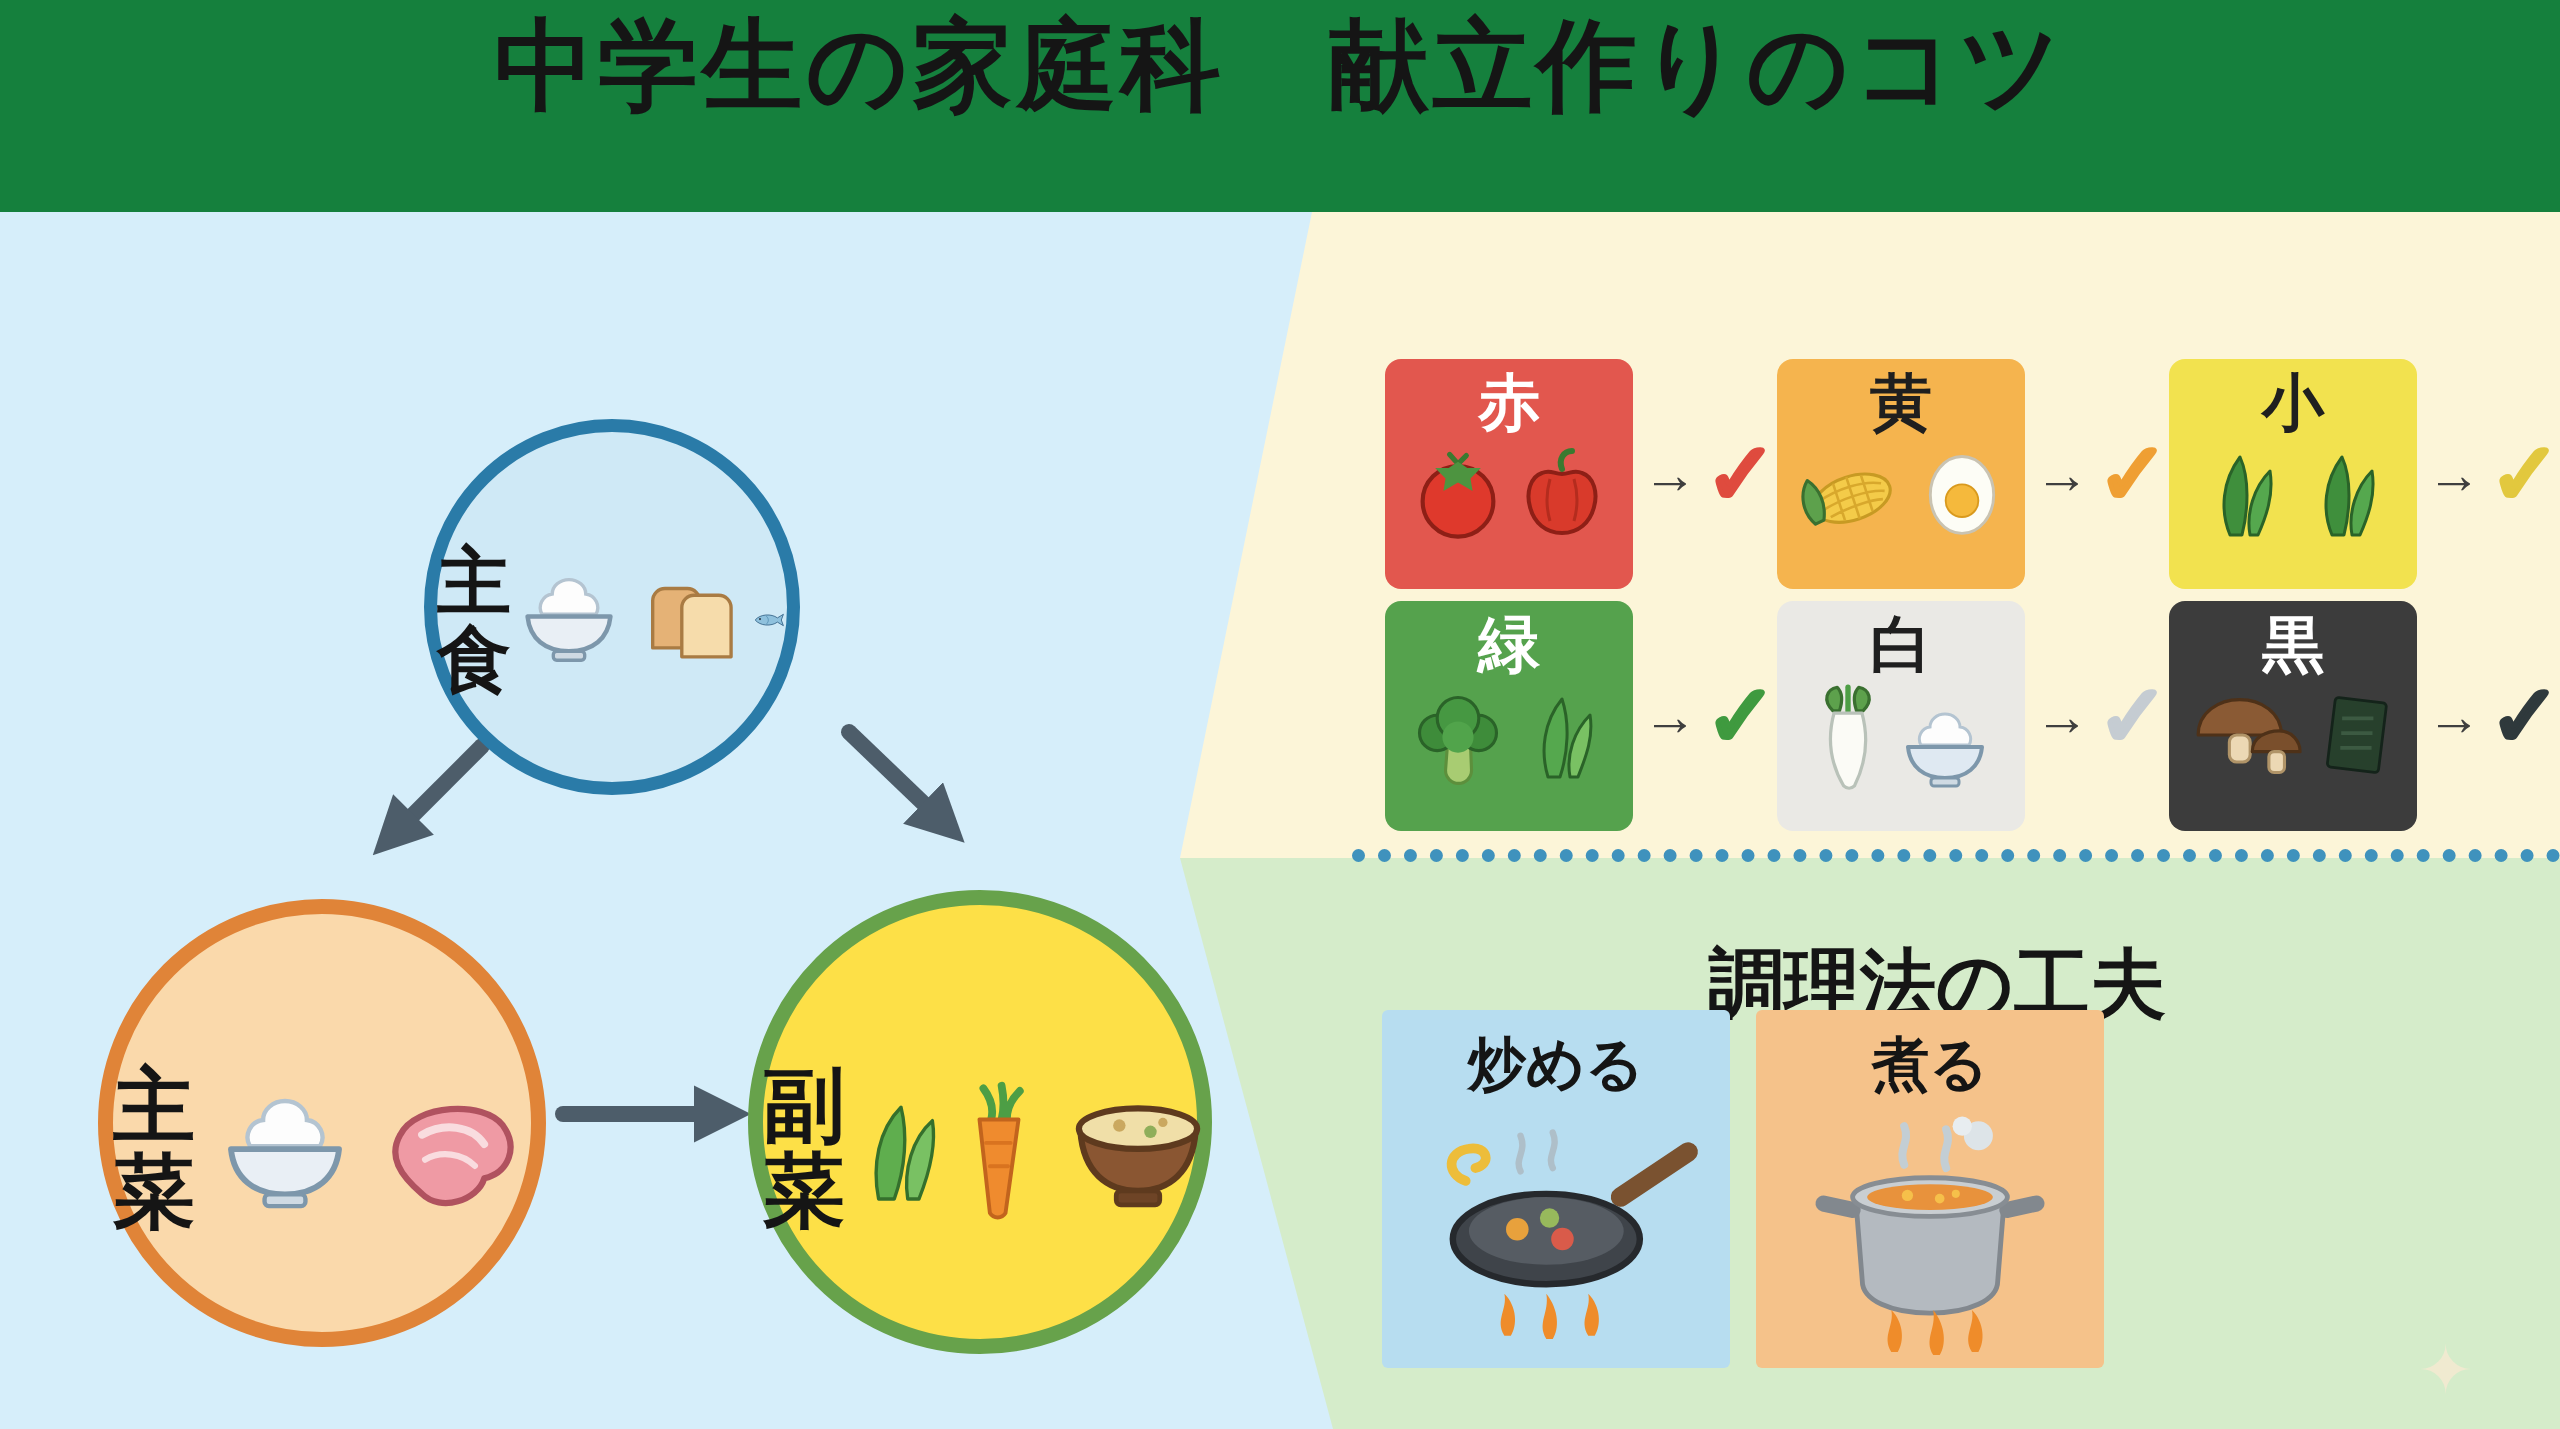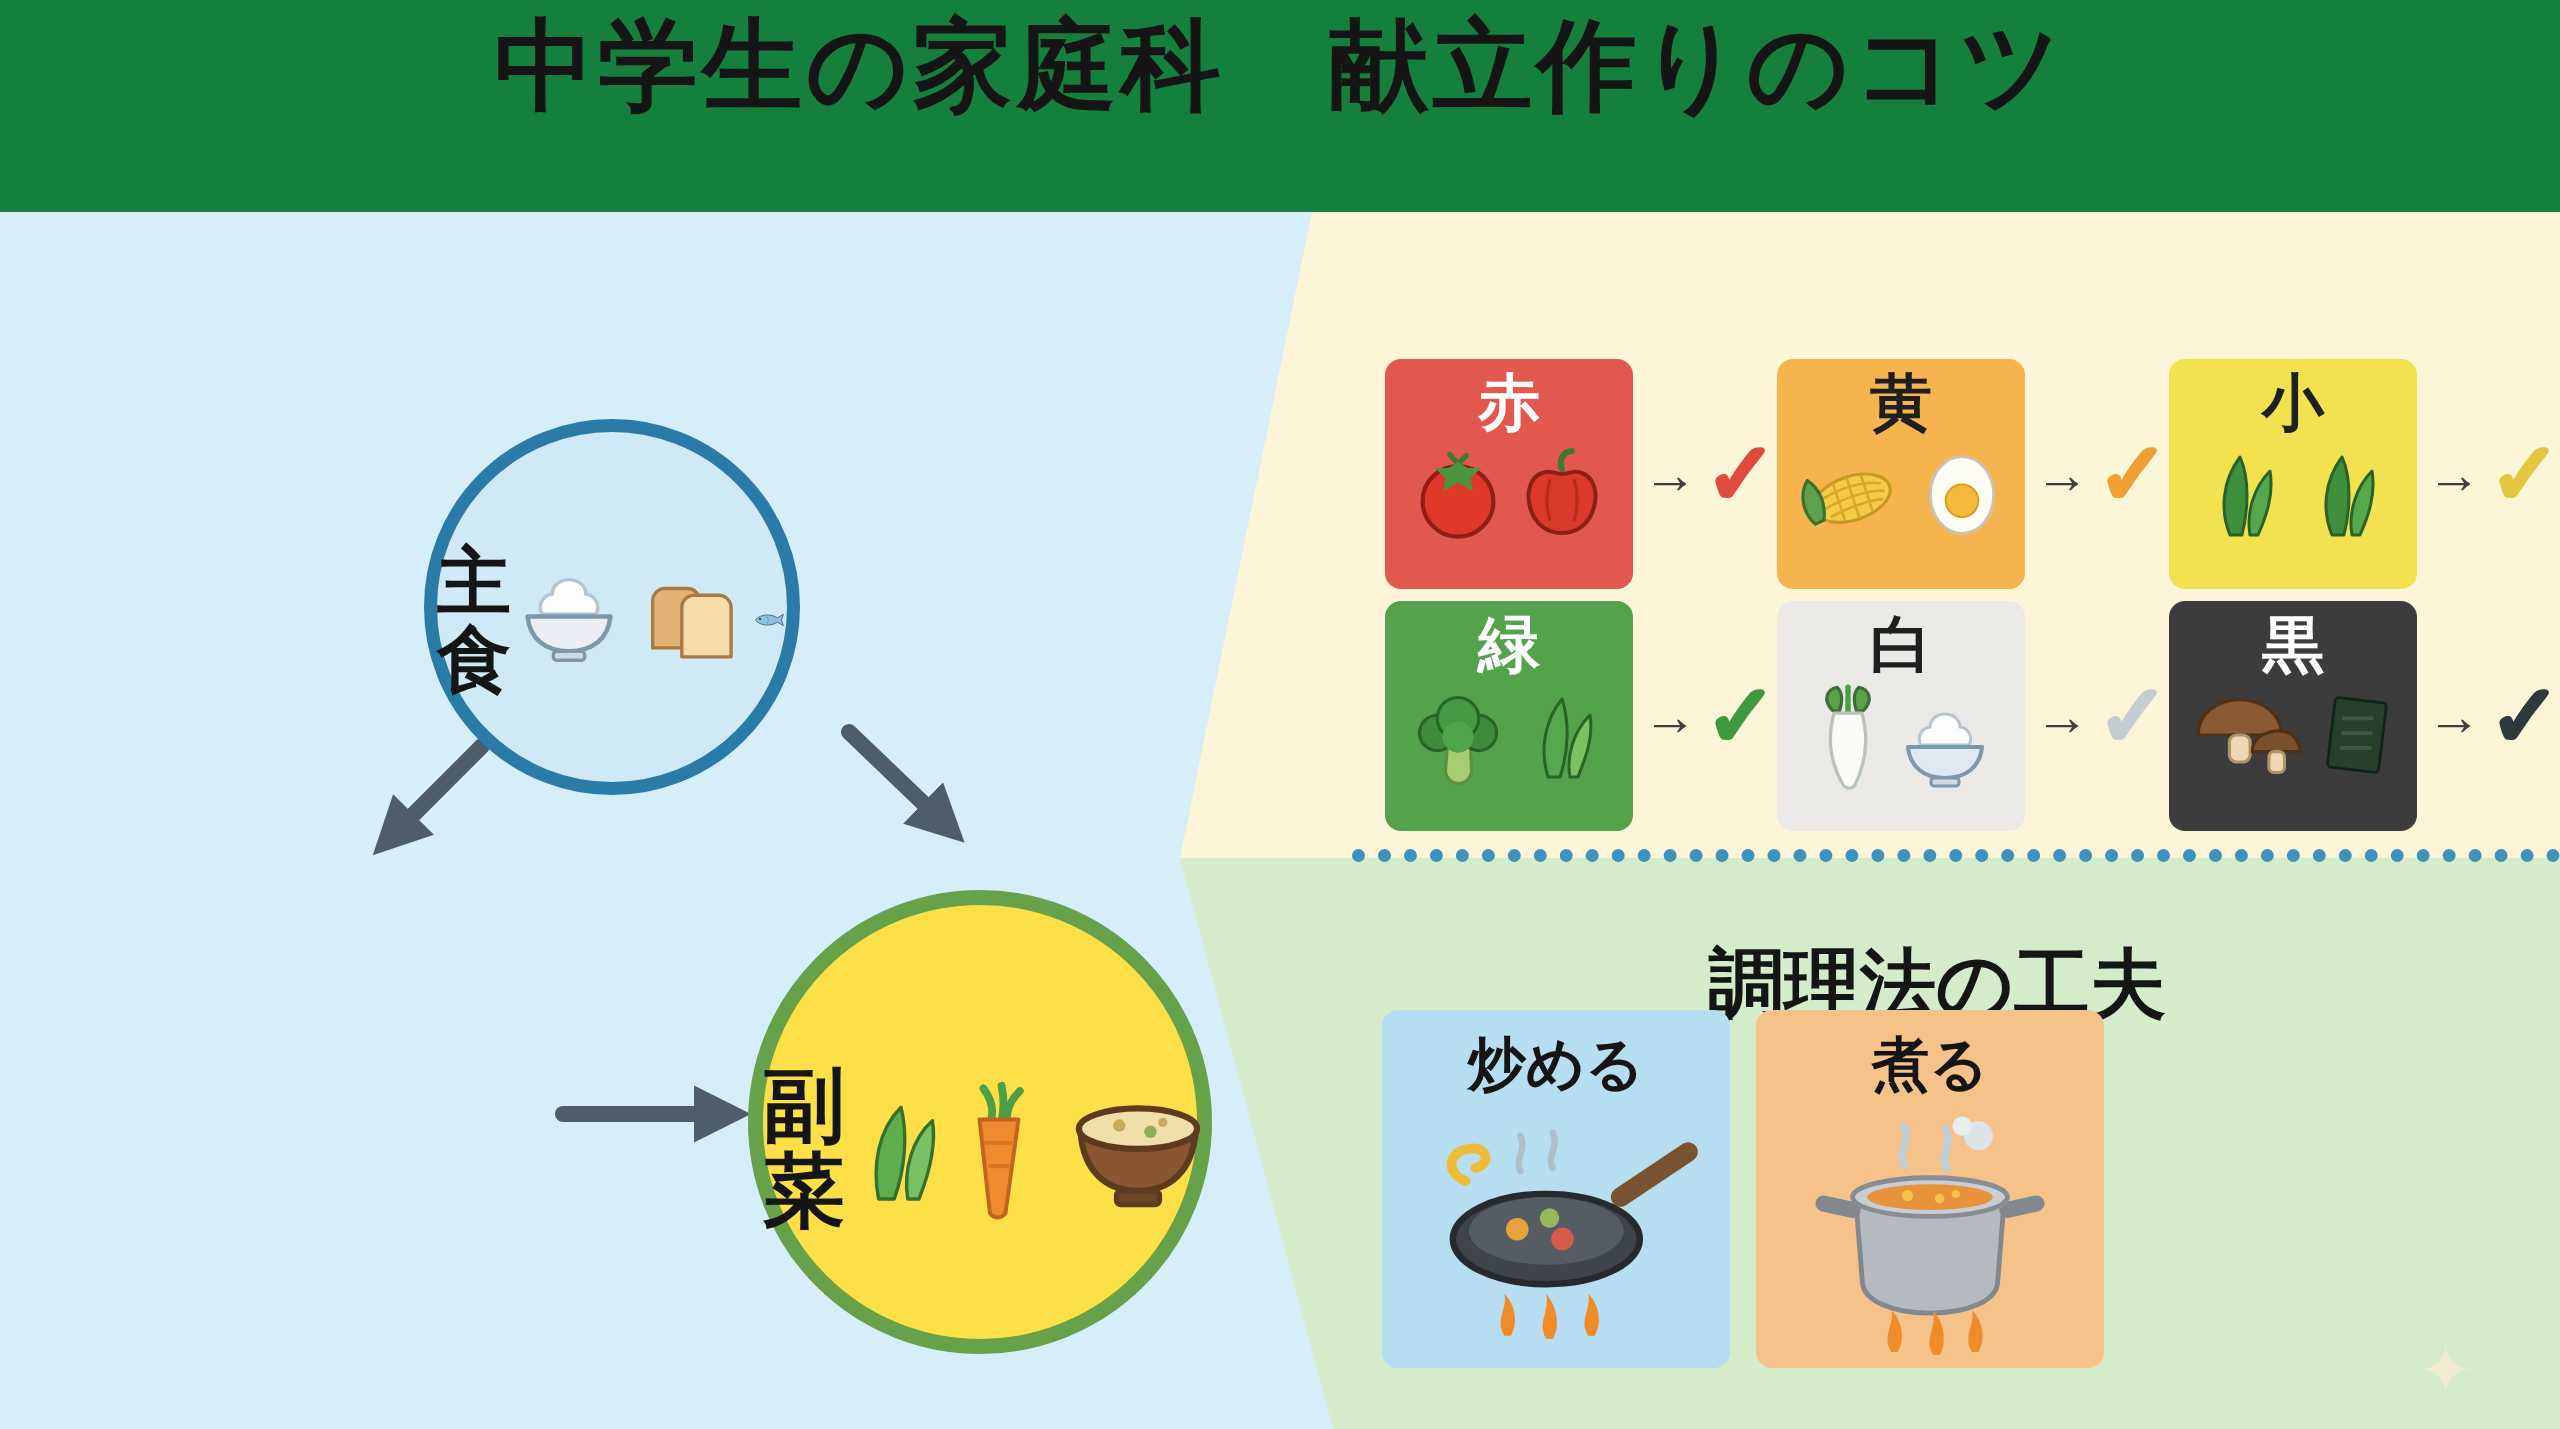--- a/index.html
+++ b/index.html
@@ -46,21 +46,21 @@
   .color-icons { display:flex; align-items:flex-end; justify-content:center; gap:2px; margin-top:4px; }
   .cell-arrow { font-size:54px; font-weight:bold; color:#3f3f3f; margin-left:10px; }
   .cell-check { font-size:86px; font-weight:bold; margin-left:8px; -webkit-text-stroke:5px currentColor; }
 
   
   .dotted-divider { position:absolute; left:1352px; top:849px; width:1208px; height:0;
                     border-top:13px dotted #3f92bd; }
 
   
   .cook-cards { position:absolute; left:1382px; top:1010px; display:flex; gap:26px; }
-  .cook-card { width:348px; height:358px; border-radius:16px; display:flex; flex-direction:column;
+  .cook-card { width:348px; height:358px; border-radius:6px; display:flex; flex-direction:column;
                align-items:center; padding-top:16px; }
   .cook-label { font-size:58px; font-weight:bold; }
   .cook-icon { margin-top:6px; }
 
   .sparkle { position:absolute; left:2418px; top:1332px; font-size:66px; color:#f0ead0; }
 </style>
 </head>
 <body>
 
 <div class="canvas">
@@ -97,20 +97,35 @@
         <path d="M40 38 a11 11 0 0 1 11 -11 h22 a11 11 0 0 1 11 11 v44 h-44 z" fill="#f6dcab" stroke="#a97b43" stroke-width="3" stroke-linejoin="round"></path>
       </svg>
     </div>
     <svg width="186" height="96" viewBox="0 0 120 64" style="margin-top:-2px">
       <path d="M14 32 C30 12 68 10 88 25 L108 13 L101 32 L108 51 L88 39 C68 54 30 52 14 32 Z" fill="#8fc1dd" stroke="#38678a" stroke-width="3" stroke-linejoin="round"></path>
       <circle cx="30" cy="29" r="3.5" fill="#2e3e4e"></circle>
       <path d="M52 20 C60 28 60 37 52 45" fill="none" stroke="#5a93b5" stroke-width="3" stroke-linecap="round"></path>
     </svg>
   </div>
 
+  <div class="circle circle-main" style="border-color: rgb(224, 132, 56); background-color: rgb(250, 217, 171);">
+    <div class="circle-label">主菜</div>
+    <div class="icon-row" style="margin-top:12px">
+      <svg width="152" height="146" viewBox="0 0 100 100">
+        <path d="M26 44 a12 12 0 0 1 9 -18 a15 13 0 0 1 30 0 a12 12 0 0 1 9 18 z" fill="#fdfdfd" stroke="#b4c4d1" stroke-width="3"></path>
+        <path d="M13 46 h74 c-2 20 -16 31 -37 31 s-35 -11 -37 -31 z" fill="#e9eff5" stroke="#7d97ab" stroke-width="4" stroke-linejoin="round"></path>
+        <rect x="36" y="77" width="28" height="8" rx="3" fill="#cfdae3" stroke="#7d97ab" stroke-width="3"></rect>
+      </svg>
+      <svg width="162" height="140" viewBox="0 0 100 90">
+        <path d="M18 32 C28 12 72 10 84 26 C94 40 88 56 72 60 C68 74 44 82 32 70 C18 58 10 46 18 32 Z" fill="#ef9aa4" stroke="#b0525f" stroke-width="4" stroke-linejoin="round"></path>
+        <path d="M32 32 C46 24 64 26 72 38" fill="none" stroke="#f9dcdf" stroke-width="5" stroke-linecap="round"></path>
+        <path d="M34 48 C44 42 58 44 66 52" fill="none" stroke="#f9dcdf" stroke-width="4" stroke-linecap="round"></path>
+      </svg>
+    </div>
+  </div>
 
   <div class="circle circle-side" style="border-color: rgb(103, 162, 75); background-color: #fde047; justify-content: space-between;">
     <div class="circle-label">副菜</div>
     <div class="icon-row" style="margin-top:8px">
       <svg width="112" height="130" viewBox="0 0 100 100" style="margin-right:-18px">
         <path d="M30 92 C24 62 30 30 50 10 C56 34 54 64 44 92 Z" fill="#5fae4e" stroke="#35702c" stroke-width="3" stroke-linejoin="round"></path>
         <path d="M56 92 C52 66 60 38 78 22 C82 46 74 72 66 92 Z" fill="#79c163" stroke="#35702c" stroke-width="3" stroke-linejoin="round"></path>
       </svg>
       <svg width="104" height="148" viewBox="0 0 80 110">
         <path d="M28 6 C34 14 36 22 34 30 M42 4 C44 14 44 22 42 30 M56 8 C48 16 46 24 46 30" stroke="#4d9e45" stroke-width="6" fill="none" stroke-linecap="round"></path>

